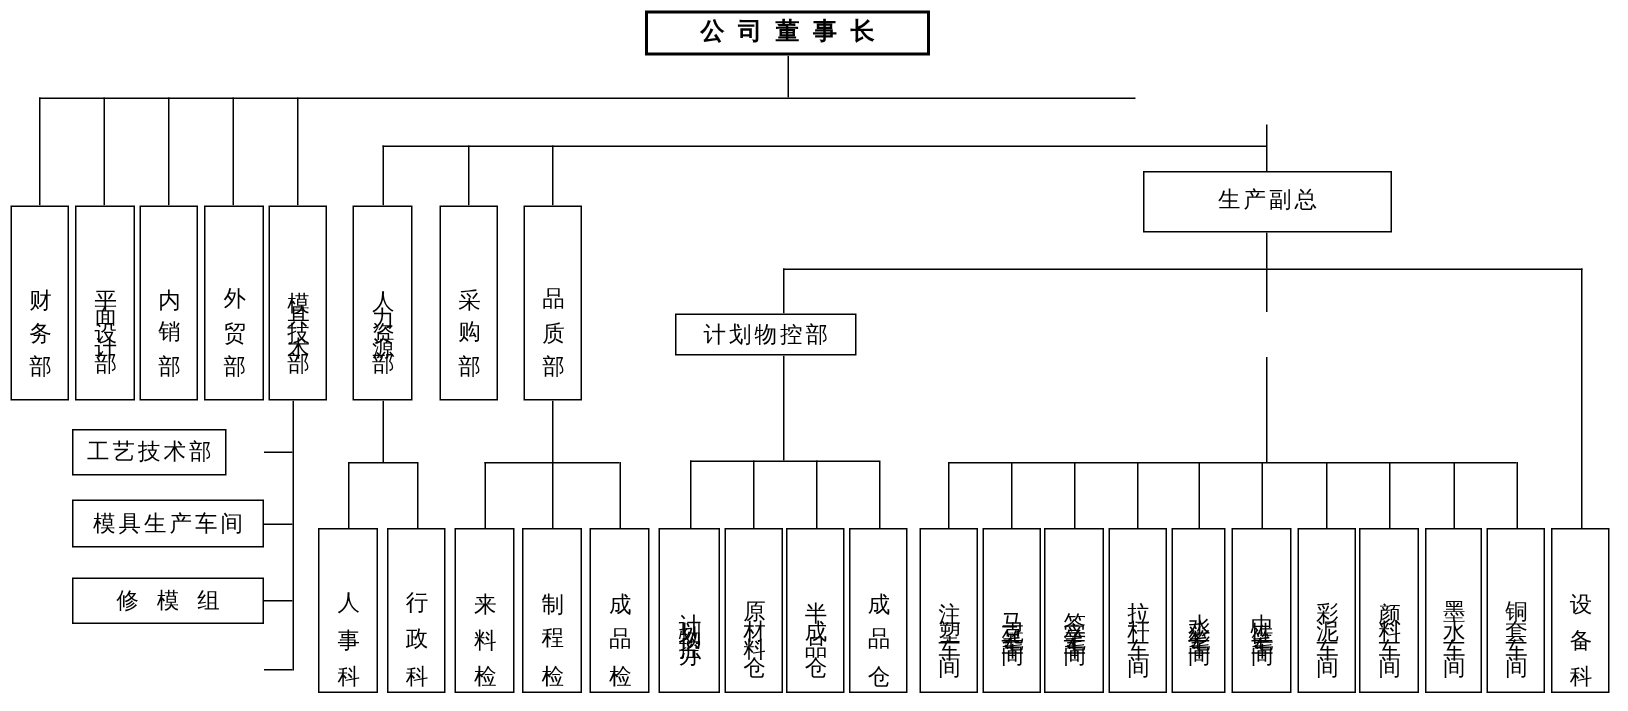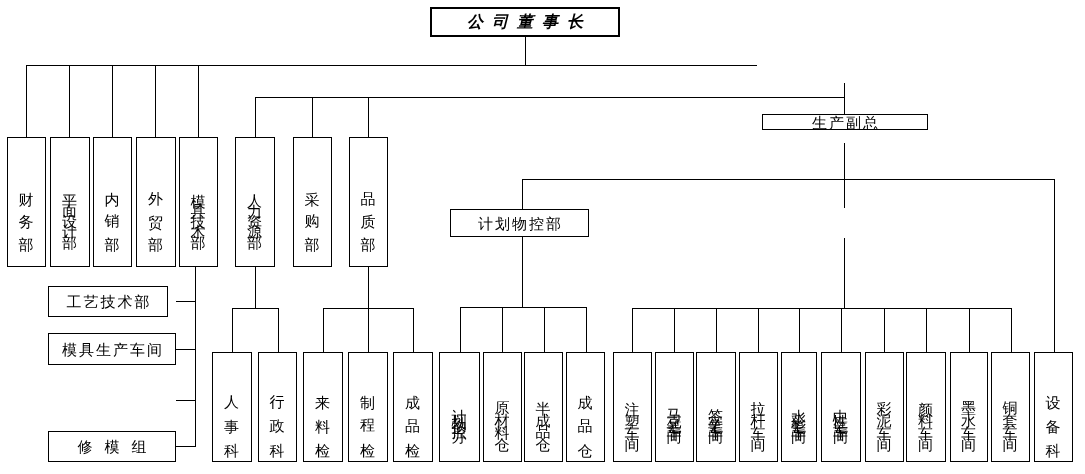--- a/index.html
+++ b/index.html
@@ -21,21 +21,21 @@
     align-items: center;
     justify-content: center;
     font-size: 15px;
     line-height: 1;
     white-space: nowrap;
   }
   .b2 { border-width: 2px; }
   .bold { font-weight: bold; font-size: 16px; }
   
   .hs2  { letter-spacing: 2px;  text-indent: 2px; }
-  .hs9  { letter-spacing: 9px;  text-indent: 9px; font-style: italic; }
+  .hs9  { letter-spacing: 9px;  text-indent: 9px; }
   .hs12 { letter-spacing: 12px; text-indent: 12px; }
   .hs18 { letter-spacing: 18px; text-indent: 18px; }
   
   .vbox span {
     writing-mode: vertical-rl;
     text-orientation: upright;
     display: block;
   }
   .ls3t span { letter-spacing: 22px; margin-bottom: -22px; } 
   .ls5t span { letter-spacing: 10px; margin-bottom: -10px; } 
@@ -103,21 +103,21 @@
   <div class="vl" style="left:716px; top:308px; height:44px;"></div>
   <div class="vl" style="left:758px; top:308px; height:44px;"></div>
   <div class="vl" style="left:799px; top:308px; height:44px;"></div>
   <div class="vl" style="left:841px; top:308px; height:44px;"></div>
   <div class="vl" style="left:884px; top:308px; height:44px;"></div>
   <div class="vl" style="left:926px; top:308px; height:44px;"></div>
   <div class="vl" style="left:969px; top:308px; height:44px;"></div>
   <div class="vl" style="left:1011px;top:308px; height:44px;"></div>
 
   <div class="box b2 bold hs9" style="left:430px; top:7px; width:190px; height:30px;">公司董事长</div>
-  <div class="box hs2" style="left:762px; top:114px; width:166px; height:16px;">生产副总</div>
+  <div class="box hs2" style="left:762px; top:114px; width:166px; height:41px;font-family:Liberation Serif, serif;">生产副总</div>
 
   <div class="box vbox ls3t" style="left:7px; top:137px; width:39px; height:130px;">
     <span>财务部</span>
     </div>
   <div class="box vbox ls5t" style="left:50px; top:137px; width:40px; height:130px;">
     <span>平面设计部</span>
     </div>
   <div class="box vbox ls3t" style="left:93px; top:137px; width:39px; height:130px;">
     <span>内销部</span>
     </div>
@@ -131,25 +131,25 @@
   <div class="box vbox ls5t" style="left:235px; top:137px; width:40px; height:130px;">
     <span>人力资源部</span>
     </div>
   <div class="box vbox ls3t" style="left:293px; top:137px; width:39px; height:130px;">
     <span>采购部</span>
     </div>
   <div class="box vbox ls3t" style="left:349px; top:137px; width:39px; height:130px;">
     <span>品质部</span>
     </div>
 
-  <div class="box hs2" style="left:48px; top:286px; width:120px; height:31px;">工艺技术部</div>
+  <div class="box hs2" style="left:48px; top:286px; width:103px; height:31px;">工艺技术部</div>
   <div class="box hs2" style="left:48px; top:333px; width:128px; height:32px;">模具生产车间</div>
-  <div class="box hs12" style="left:48px; top:385px; width:128px; height:31px;margin-top:46px;">修模组</div>
-
-  <div class="box hs2" style="left:450px; top:209px; width:139px; height:28px;">计划物控部</div>
+  <div class="box hs12" style="left:48px; top:385px; width:128px; height:31px;">修模组</div>
+
+  <div class="box hs2" style="left:450px; top:209px; width:121px; height:28px;">计划物控部</div>
 
   <div class="box vbox ls3" style="left:212px; top:352px; width:40px; height:110px;">
     <span>人事科</span>
     </div>
   <div class="box vbox ls3" style="left:258px; top:352px; width:39px; height:110px;">
     <span>行政科</span>
     </div>
 
   <div class="box vbox ls3" style="left:303px; top:352px; width:40px; height:110px;">
     <span>来料检</span>

